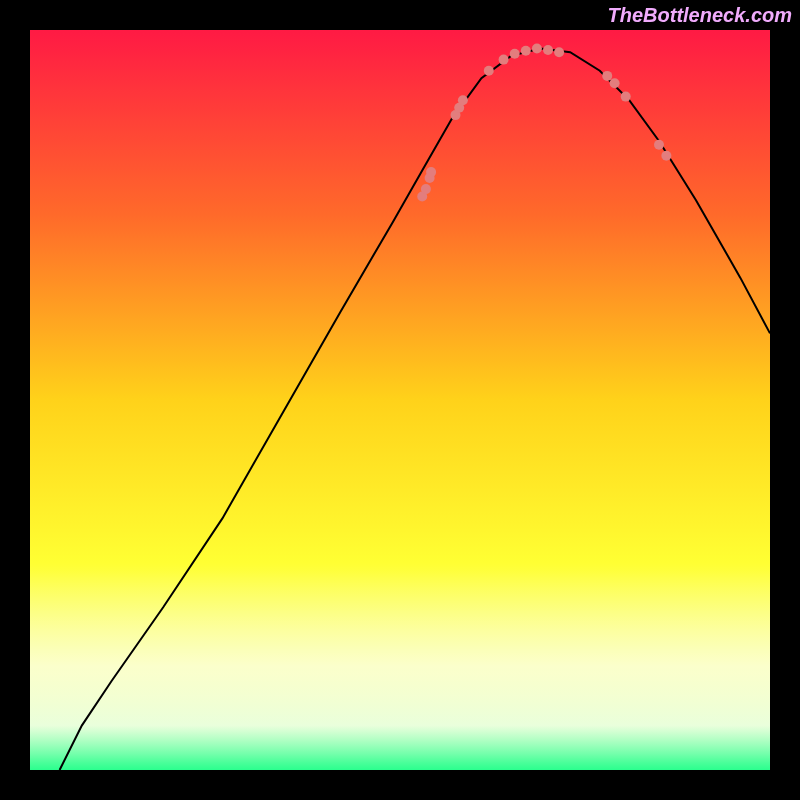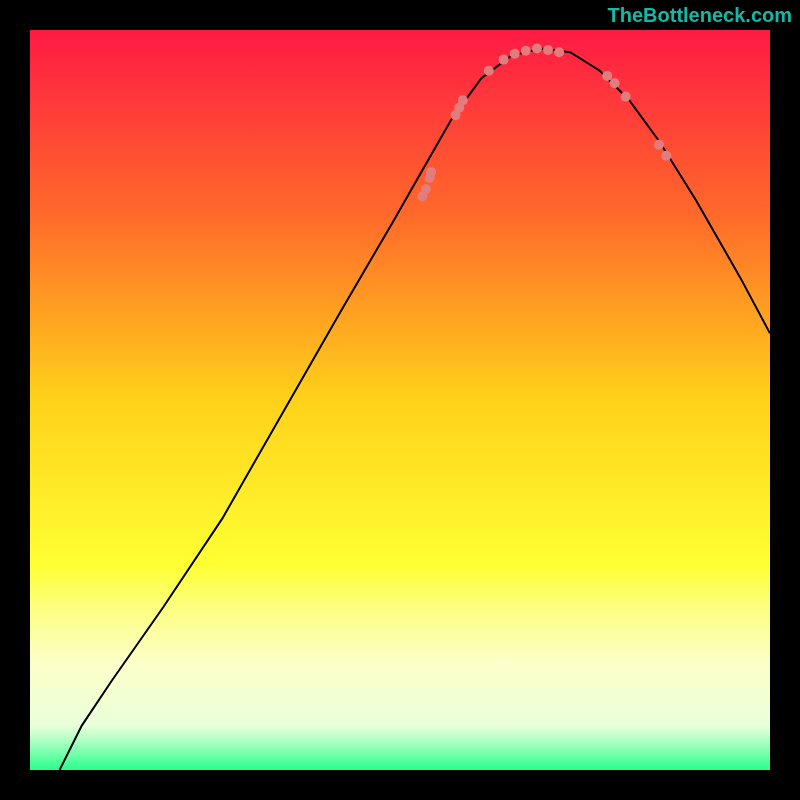--- a/index.html
+++ b/index.html
@@ -13,24 +13,25 @@
   }
   .container {
     position: relative;
     width: 800px;
     height: 800px;
   }
   .watermark {
     position: absolute;
     top: 4px;
     right: 8px;
-    color: #14b8a6;
+    color: #f0abfc;
     font-size: 20px;
     font-weight: bold;
     z-index: 10;
+    font-style: italic;
   }
   svg {
     display: block;
   }
 </style>
 </head>
 <body>
 <div class="container">
 
 <svg width="800" height="800" viewBox="0 0 800 800">

